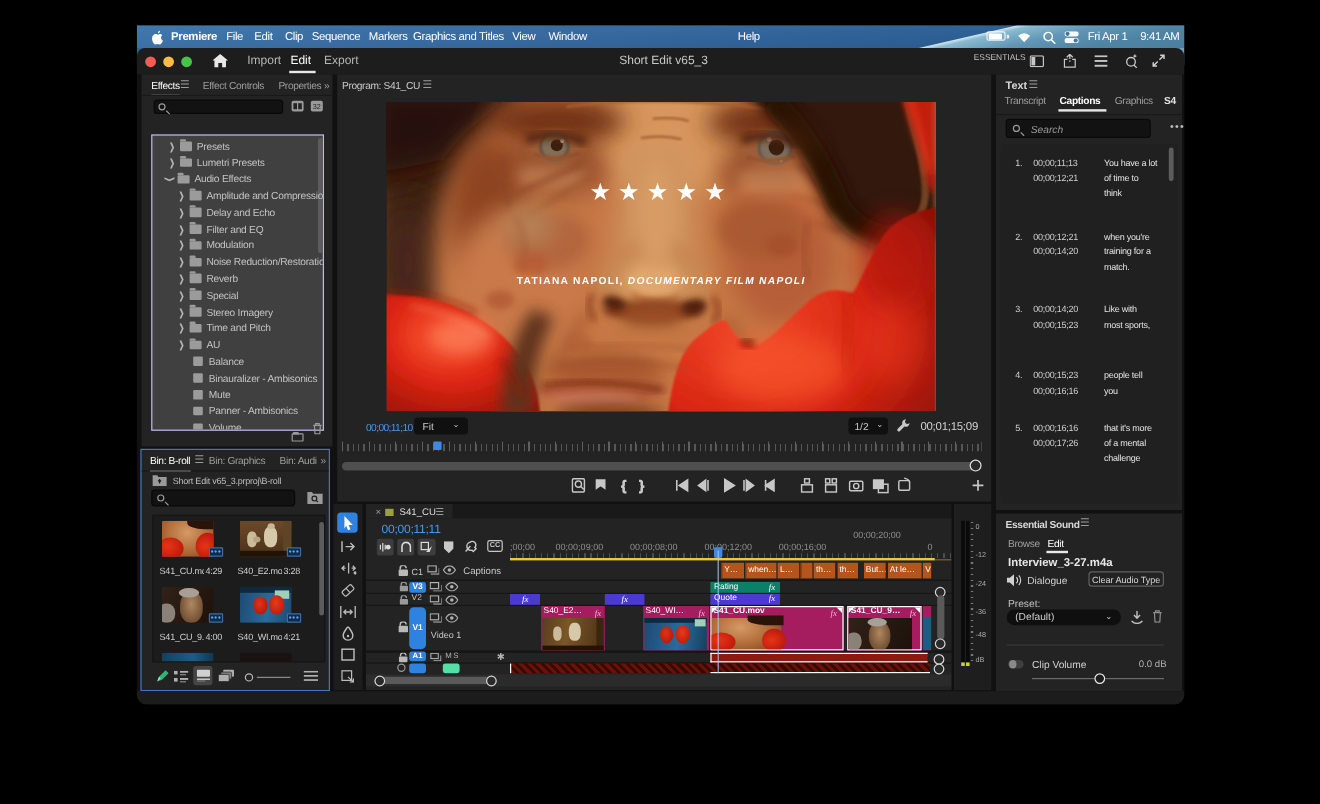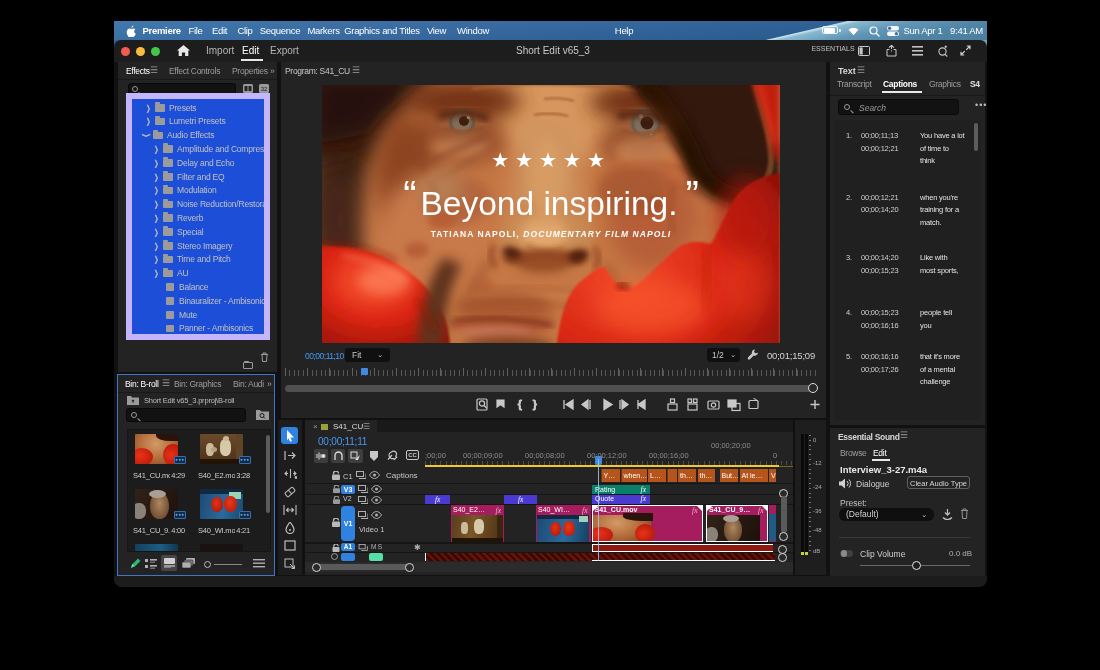--- a/index.html
+++ b/index.html
@@ -40,21 +40,21 @@
   <div class="it" style="left:47.7px;font-weight:bold;transform:translateX(-50%)">Premiere</div>
   <div class="it" style="left:81.5px;transform:translateX(-50%)">File</div>
   <div class="it" style="left:105.5px;transform:translateX(-50%)">Edit</div>
   <div class="it" style="left:131px;transform:translateX(-50%)">Clip</div>
   <div class="it" style="left:166px;transform:translateX(-50%)">Sequence</div>
   <div class="it" style="left:209.5px;transform:translateX(-50%)">Markers</div>
   <div class="it" style="left:268px;transform:translateX(-50%)">Graphics and Titles</div>
   <div class="it" style="left:322.5px;transform:translateX(-50%)">View</div>
   <div class="it" style="left:359px;transform:translateX(-50%)">Window</div>
   <div class="it" style="left:510px;transform:translateX(-50%)">Help</div>
-  <div class="it" style="left:809px;font-size:9.5px;transform:translateX(-50%)">Sun Apr 1</div>
+  <div class="it" style="left:809px;font-size:9.5px;transform:translateX(-50%)">Fri Apr 1</div>
   <div class="it" style="left:852.5px;font-size:9.5px;transform:translateX(-50%)">9:41 AM</div>
 
   <div class="ab" style="left:708px;top:5px;width:16px;height:8px;border:1px solid rgba(255,255,255,.85);border-radius:2px"></div>
   <div class="ab" style="left:709.5px;top:6.5px;width:11px;height:5px;background:#fff;border-radius:1px"></div>
   <div class="ab" style="left:725px;top:7.5px;width:1.5px;height:3px;background:rgba(255,255,255,.8);border-radius:0 1px 1px 0"></div>
 
   <svg class="ab" style="left:733px;top:4px" width="13" height="11" viewBox="0 0 13 11">
         <path d="M6.5 9.8L2.2 5.5a6.1 6.1 0 018.6 0z" fill="none"></path>
         <path d="M6.5 10L1.5 4.8a7 7 0 0110 0z" fill="#fff" fill-rule="evenodd" clip-rule="evenodd"></path>
         <path d="M6.5 6.2a3.5 3.5 0 00-2.6 1.1l2.6 2.7 2.6-2.7a3.5 3.5 0 00-2.6-1.1z" fill="#fff"></path>
@@ -127,21 +127,21 @@
   <div class="mag" style="left:14px;top:23.5px"></div>
   <svg class="ab" style="left:124px;top:21px" width="12" height="11" viewBox="0 0 12 11">
         <rect x="1" y="1" width="10" height="9" rx="1.5" fill="#9a9a9a"></rect>
         <rect x="2.5" y="3" width="3" height="5" fill="#232323"></rect>
         <rect x="6.5" y="3" width="3" height="5" fill="#232323"></rect>
       </svg>
   <svg class="ab" style="left:140px;top:21px" width="12" height="11" viewBox="0 0 12 11">
         <rect x="1" y="1" width="10" height="9" rx="1.5" fill="#9a9a9a"></rect>
         <text x="6" y="8" font-size="6" fill="#232323" text-anchor="middle" font-family="Liberation Sans">32</text>
       </svg>
-  <div class="ab" style="left:8px;top:31px;width:144px;height:247px;background:#1d4ed8;border:6px solid #c4b5fd;overflow:hidden">
+  <div class="ab" style="left:8px;top:50px;width:144px;height:247px;background:#404040;border:1px solid #c4b5fd;overflow:hidden">
    <div class="ab" style="left:138px;top:2px;width:4px;height:96px;background:#5c5c5c;border-radius:2px"></div>
    <div class="row" style="left:13px;top:3.5px"><span class="arr">❯</span><span class="fold"></span>Presets</div>
    <div class="row" style="left:13px;top:17.3px"><span class="arr">❯</span><span class="fold"></span>Lumetri Presets</div>
    <div class="row" style="left:11px;top:31.1px"><span class="arr" style="transform:rotate(90deg) scale(.7,1)">❯</span><span class="fold" style="margin-left:3px"></span>Audio Effects</div>
    <div class="row" style="left:21px;top:44.9px"><span class="arr">❯</span><span class="fold"></span>Amplitude and Compression</div>
    <div class="row" style="left:21px;top:58.7px"><span class="arr">❯</span><span class="fold"></span>Delay and Echo</div>
    <div class="row" style="left:21px;top:72.5px"><span class="arr">❯</span><span class="fold"></span>Filter and EQ</div>
    <div class="row" style="left:21px;top:86.3px"><span class="arr">❯</span><span class="fold"></span>Modulation</div>
    <div class="row" style="left:21px;top:100.1px"><span class="arr">❯</span><span class="fold"></span>Noise Reduction/Restoration</div>
    <div class="row" style="left:21px;top:113.9px"><span class="arr">❯</span><span class="fold"></span>Reverb</div>
@@ -415,21 +415,20 @@
       <ellipse cx="186" cy="261" rx="46" ry="9" fill="#6e3418" filter="url(#b6)" opacity=".9"></ellipse>
           <path d="M150 206 Q200 198 252 206" stroke="#a9592e" stroke-width="2.5" fill="none" filter="url(#b3)" opacity=".8"></path>
           <path d="M142 220 Q195 212 248 222" stroke="#9a4e28" stroke-width="2.5" fill="none" filter="url(#b3)" opacity=".8"></path>
           <rect width="458" height="258" fill="#d03c0e" opacity=".06"></rect>
           <ellipse cx="144" cy="38" rx="34" ry="20" fill="#6e3418" opacity=".35" filter="url(#b10)"></ellipse>
           <ellipse cx="322" cy="38" rx="36" ry="22" fill="#6e3418" opacity=".3" filter="url(#b10)"></ellipse>
           <path d="M296 203 Q301 196 305 204" stroke="#7e0f04" stroke-width="5" fill="none" filter="url(#b3)" opacity=".85"></path>
     </svg>
 
     <div class="ab" style="left:0;top:63px;width:458px;text-align:center;color:#fff;font-size:20px;letter-spacing:6px">★★★★★</div>
-    <div class="ab" style="left:0;top:88px;width:458px;text-align:center;color:#fff;font-size:33.5px"><span style="font-size:40px;vertical-align:6px;letter-spacing:-2px">“ </span>Beyond inspiring.<span style="font-size:40px;vertical-align:6px"> ”</span></div>
     <div class="ab" style="left:0;top:144px;width:458px;text-align:center;color:#fff;font-size:8.5px;font-weight:bold;letter-spacing:1.1px">TATIANA NAPOLI, <i>DOCUMENTARY FILM NAPOLI</i></div>
   </div>
 
   <div class="tc ab" style="left:24px;top:288.5px;font-size:8.5px;letter-spacing:-.5px">00;00;11;10</div>
   <div class="ab" style="left:64px;top:286px;width:45px;height:14px;background:#101010;border-radius:3px;color:#c8c8c8;font-size:8.5px;line-height:14px;padding-left:7px">Fit<span style="position:absolute;right:7px;font-size:7px">⌄</span></div>
   <div class="ab" style="left:426px;top:286px;width:33px;height:14px;background:#101010;border-radius:3px;color:#c8c8c8;font-size:8.5px;line-height:14px;padding-left:5px">1/2<span style="position:absolute;right:4px;font-size:7px">⌄</span></div>
   <svg class="ab" style="left:466px;top:287px" width="12" height="12" viewBox="0 0 12 12">
         <path d="M11 3.5a3.2 3.2 0 01-4.3 3L3 10.2a1.3 1.3 0 01-1.9-1.9L4.9 4.6A3.2 3.2 0 018 .4l-.9 2 .8 1.6 1.7.3z" fill="#c8c8c8"></path>
       </svg>
   <div class="ab" style="left:486px;top:288px;font-size:9.5px;color:#d2d2d2;letter-spacing:-.2px">00;01;15;09</div>

